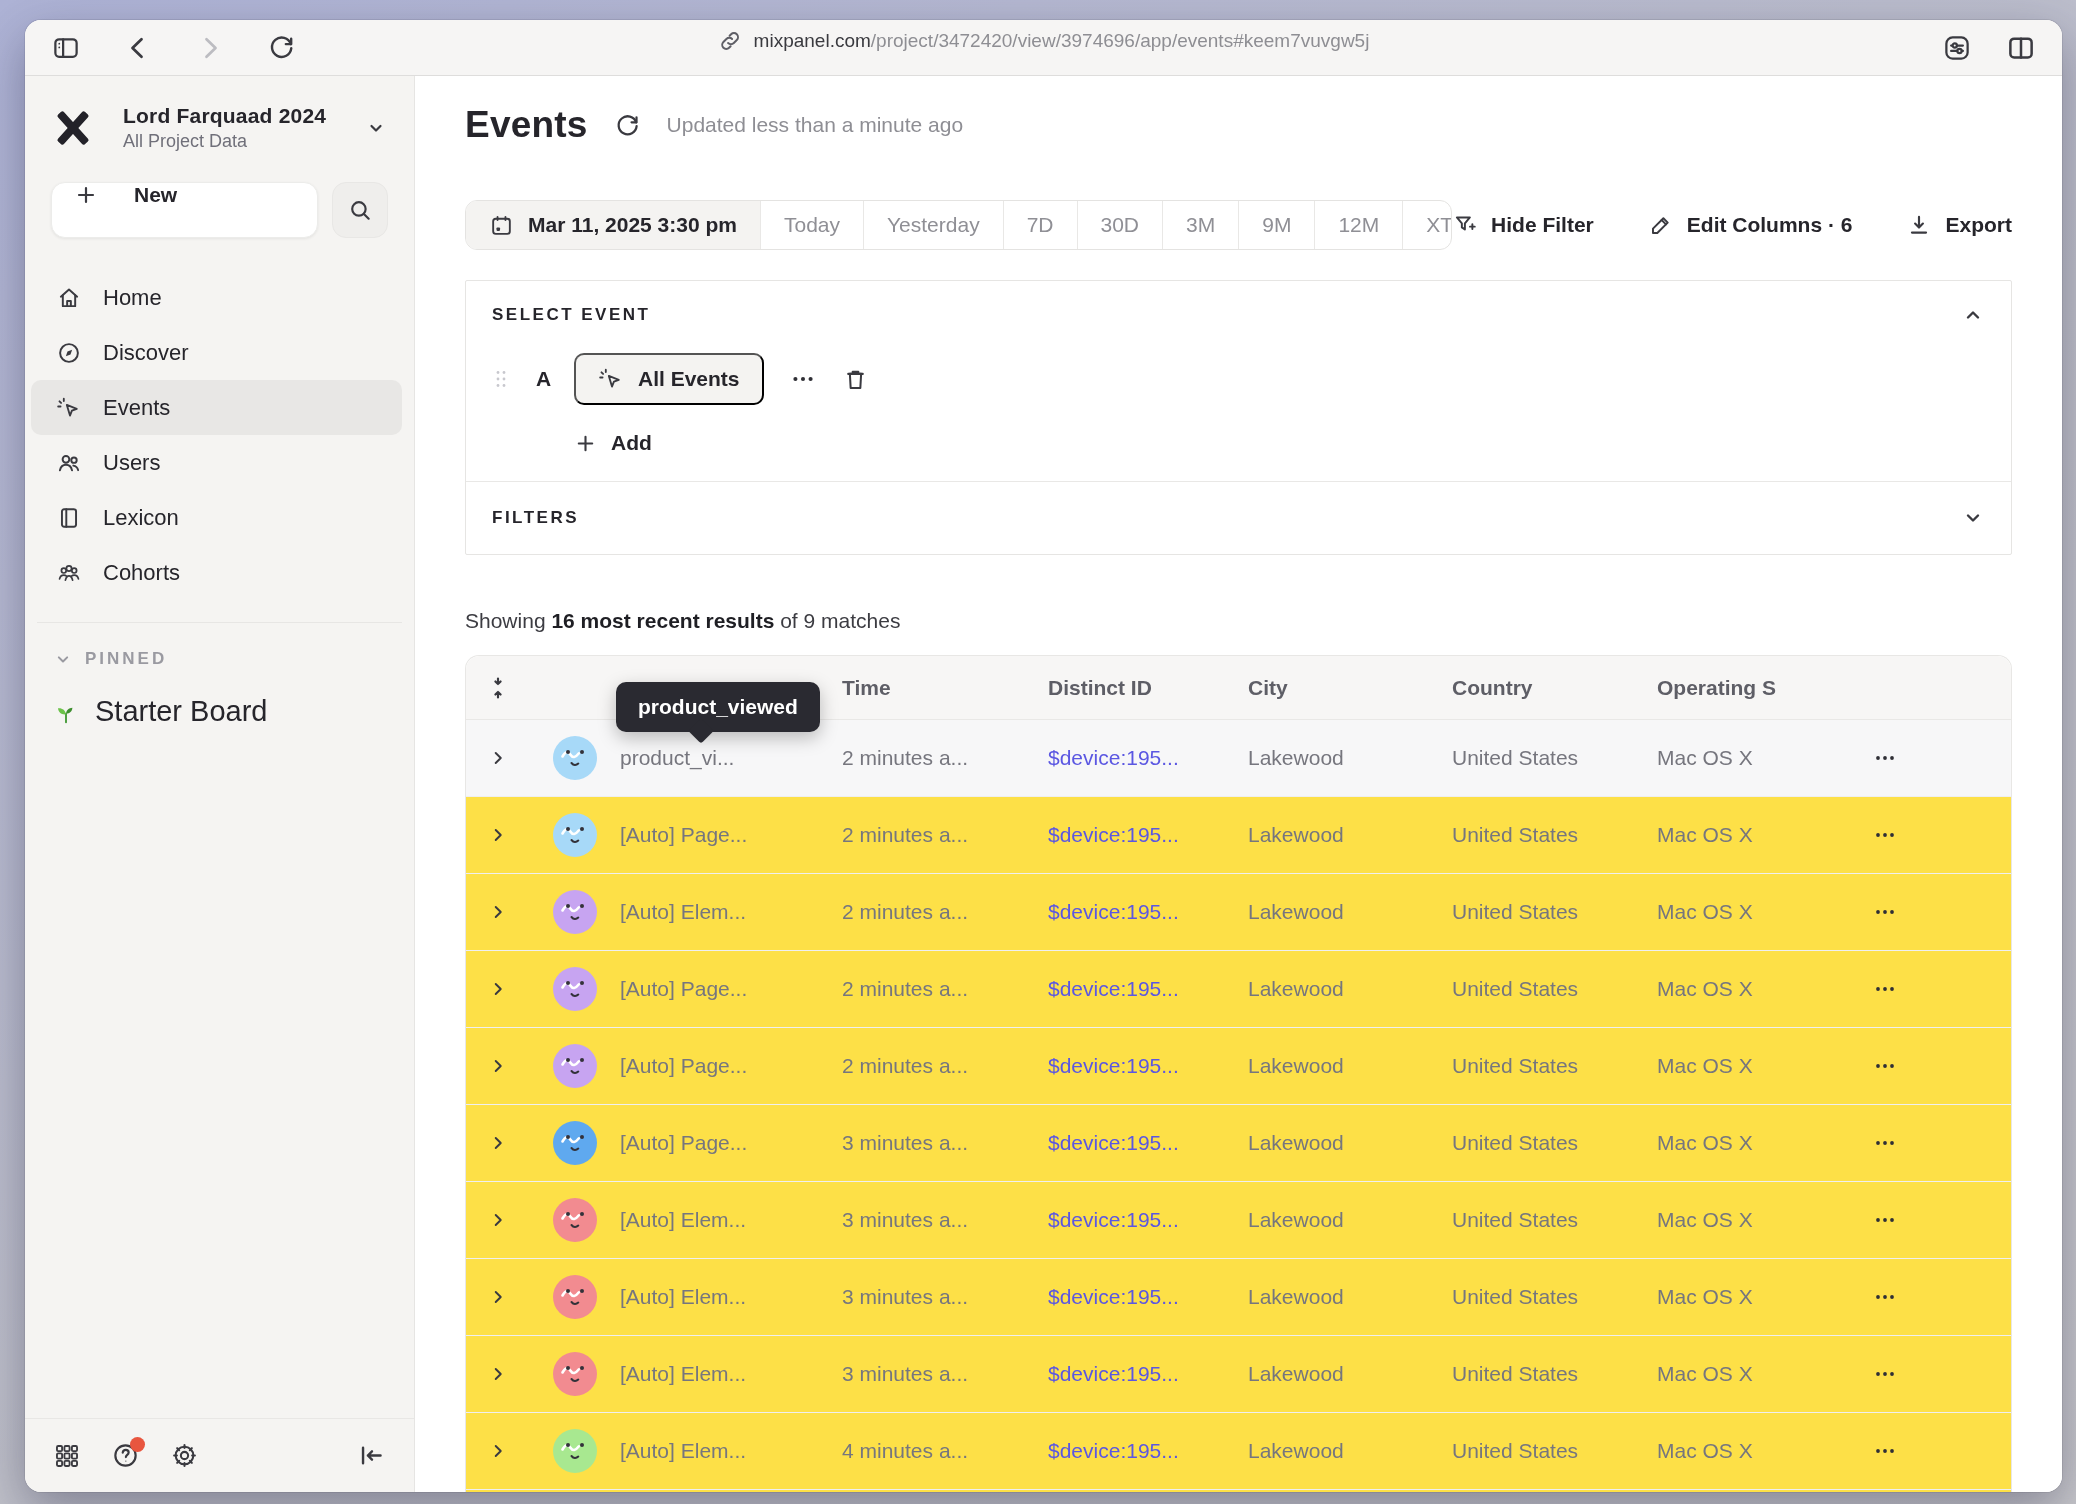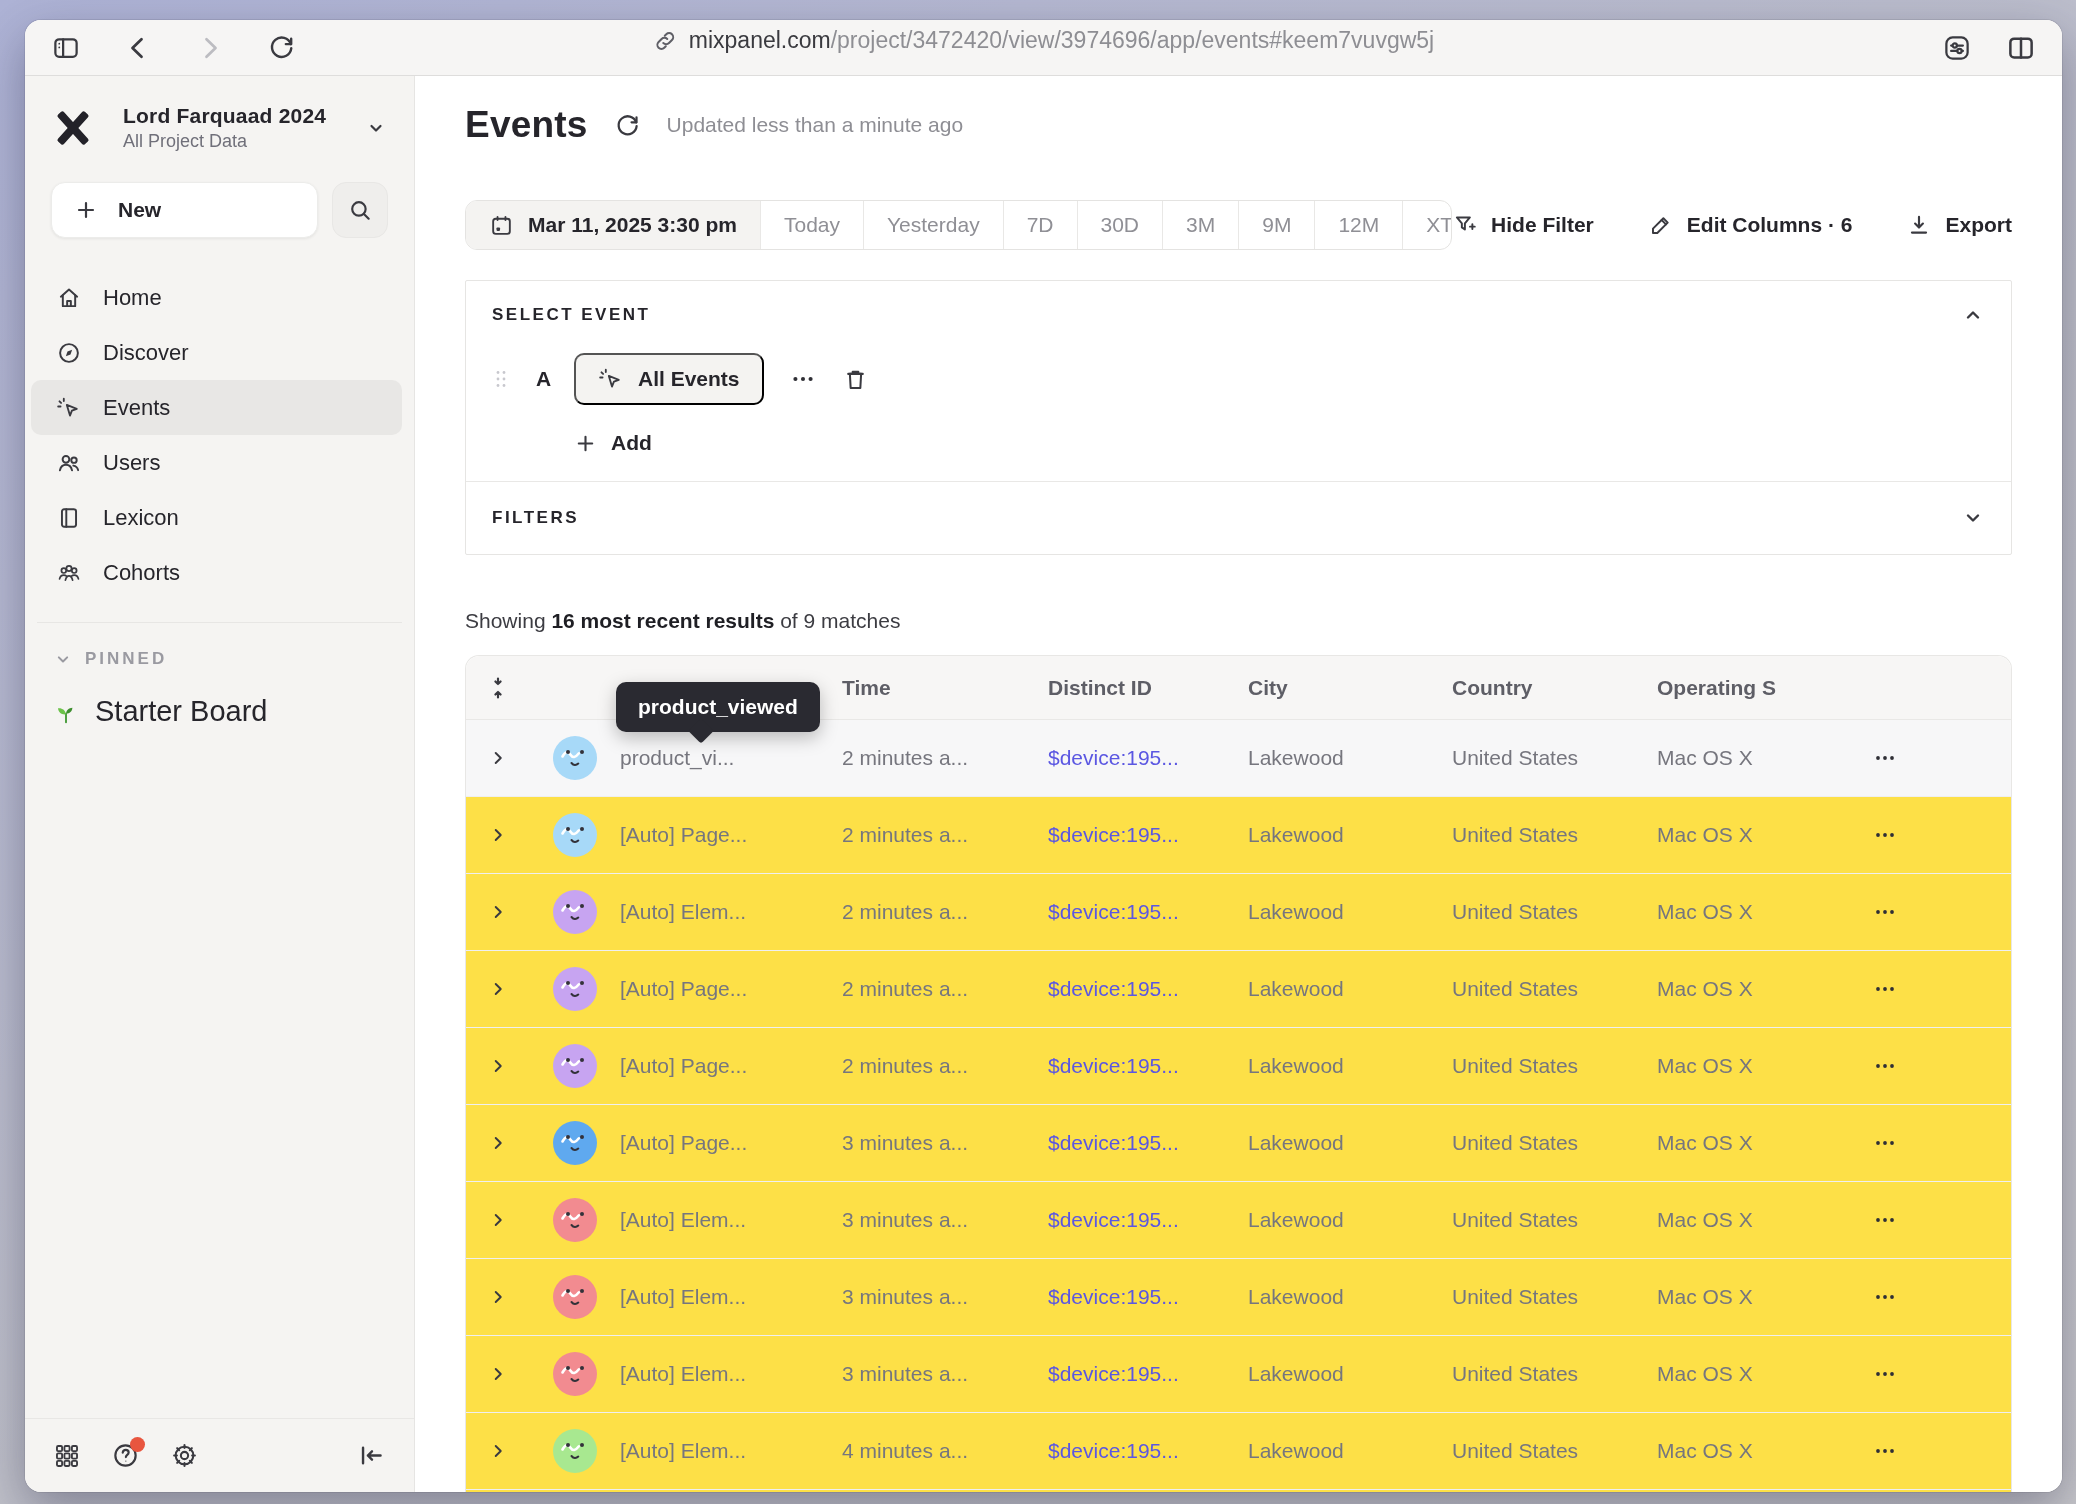--- a/index.html
+++ b/index.html
@@ -9,21 +9,21 @@
 
   .win { position:absolute; top:20px; left:25px; right:14px; bottom:12px;
     background:#fff; border-radius:16px; overflow:hidden;
     box-shadow:0 18px 50px rgba(30,30,60,.38), 0 0 0 1px rgba(0,0,0,.08); display:flex; flex-direction:column; }
 
   
   .btoolbar { height:56px; flex:0 0 56px; background:#f6f5f4; border-bottom:1px solid #dedddc;
     display:flex; align-items:center; padding:0 26px; position:relative; }
   .btoolbar .navgroup { display:flex; align-items:center; gap:42px; }
   .urlbox { position:absolute; left:50%; top:0; transform:translateX(-50%); height:41px;
-    display:flex; align-items:center; gap:12px; font-size:23px; }
+    display:flex; align-items:center; gap:12px; font-size:19px; }
   .url-host { color:#3a3a3f; font-weight:500; }
   .url-path { color:#8e8e93; font-weight:400; }
   .btoolbar .rightgroup { margin-left:auto; display:flex; align-items:center; gap:34px; }
   .ibtn { background:none; border:none; display:flex; align-items:center; justify-content:center; cursor:pointer; }
 
   
   .content { flex:1; display:flex; min-height:0; }
 
   
   .sidebar { width:390px; flex:0 0 390px; background:#f5f4f2; border-right:1px solid #e6e5e3;
@@ -31,21 +31,21 @@
   .project { display:flex; align-items:center; gap:28px; padding:28px 26px 8px 26px;justify-content:center; }
   .logo { width:44px; height:44px; position:relative; flex:0 0 44px; }
   .logo span { position:absolute; left:50%; top:50%; width:8px; height:40px; background:#232229; border-radius:2px; }
   .logo .b1 { transform:translate(-50%,-50%) rotate(42deg); }
   .logo .b2 { transform:translate(-50%,-50%) rotate(-42deg); }
   .pmeta { flex:1; min-width:0; }
   .pname { font-size:21px; font-weight:700; color:#26252b; letter-spacing:.2px; }
   .pscope { font-size:18px; color:#70707a; margin-top:3px; }
   .newrow { display:flex; align-items:center; gap:14px; padding:22px 26px 6px 26px; }
   .newbtn { flex:1; height:56px; background:#fff; border:1px solid #ececea; border-radius:14px;
-    box-shadow:0 1px 3px rgba(0,0,0,.07); display:flex; align-items:center; gap:20px; padding:0 22px;
+    box-shadow:0 1px 3px rgba(0,0,0,.07); display:flex; align-items:flex-start; gap:36px; padding:0 22px;
     font-size:21px; font-weight:600; color:#26252b; cursor:pointer; }
   .searchbtn { width:56px; height:56px; border-radius:14px; background:#efeeec; border:1px solid #e8e7e5;
     display:flex; align-items:center; justify-content:center; cursor:pointer; }
   .nav { margin-top:26px; display:flex; flex-direction:column; }
   .nav-item { display:flex; align-items:center; gap:20px; height:55px; margin:0 12px 0 6px;
     padding:0 0 0 24px; border-radius:10px; font-size:22px; color:#26252b; cursor:pointer; }
   .nav-item.active { background:#e8e7e5; }
   .nav-item .nicon { width:28px; display:flex; justify-content:center; }
   .sdivider { height:1px; background:#e7e6e4; margin:22px 12px 0 12px; }
   .pinned-head { display:flex; align-items:center; gap:12px; padding:26px 0 0 28px;

